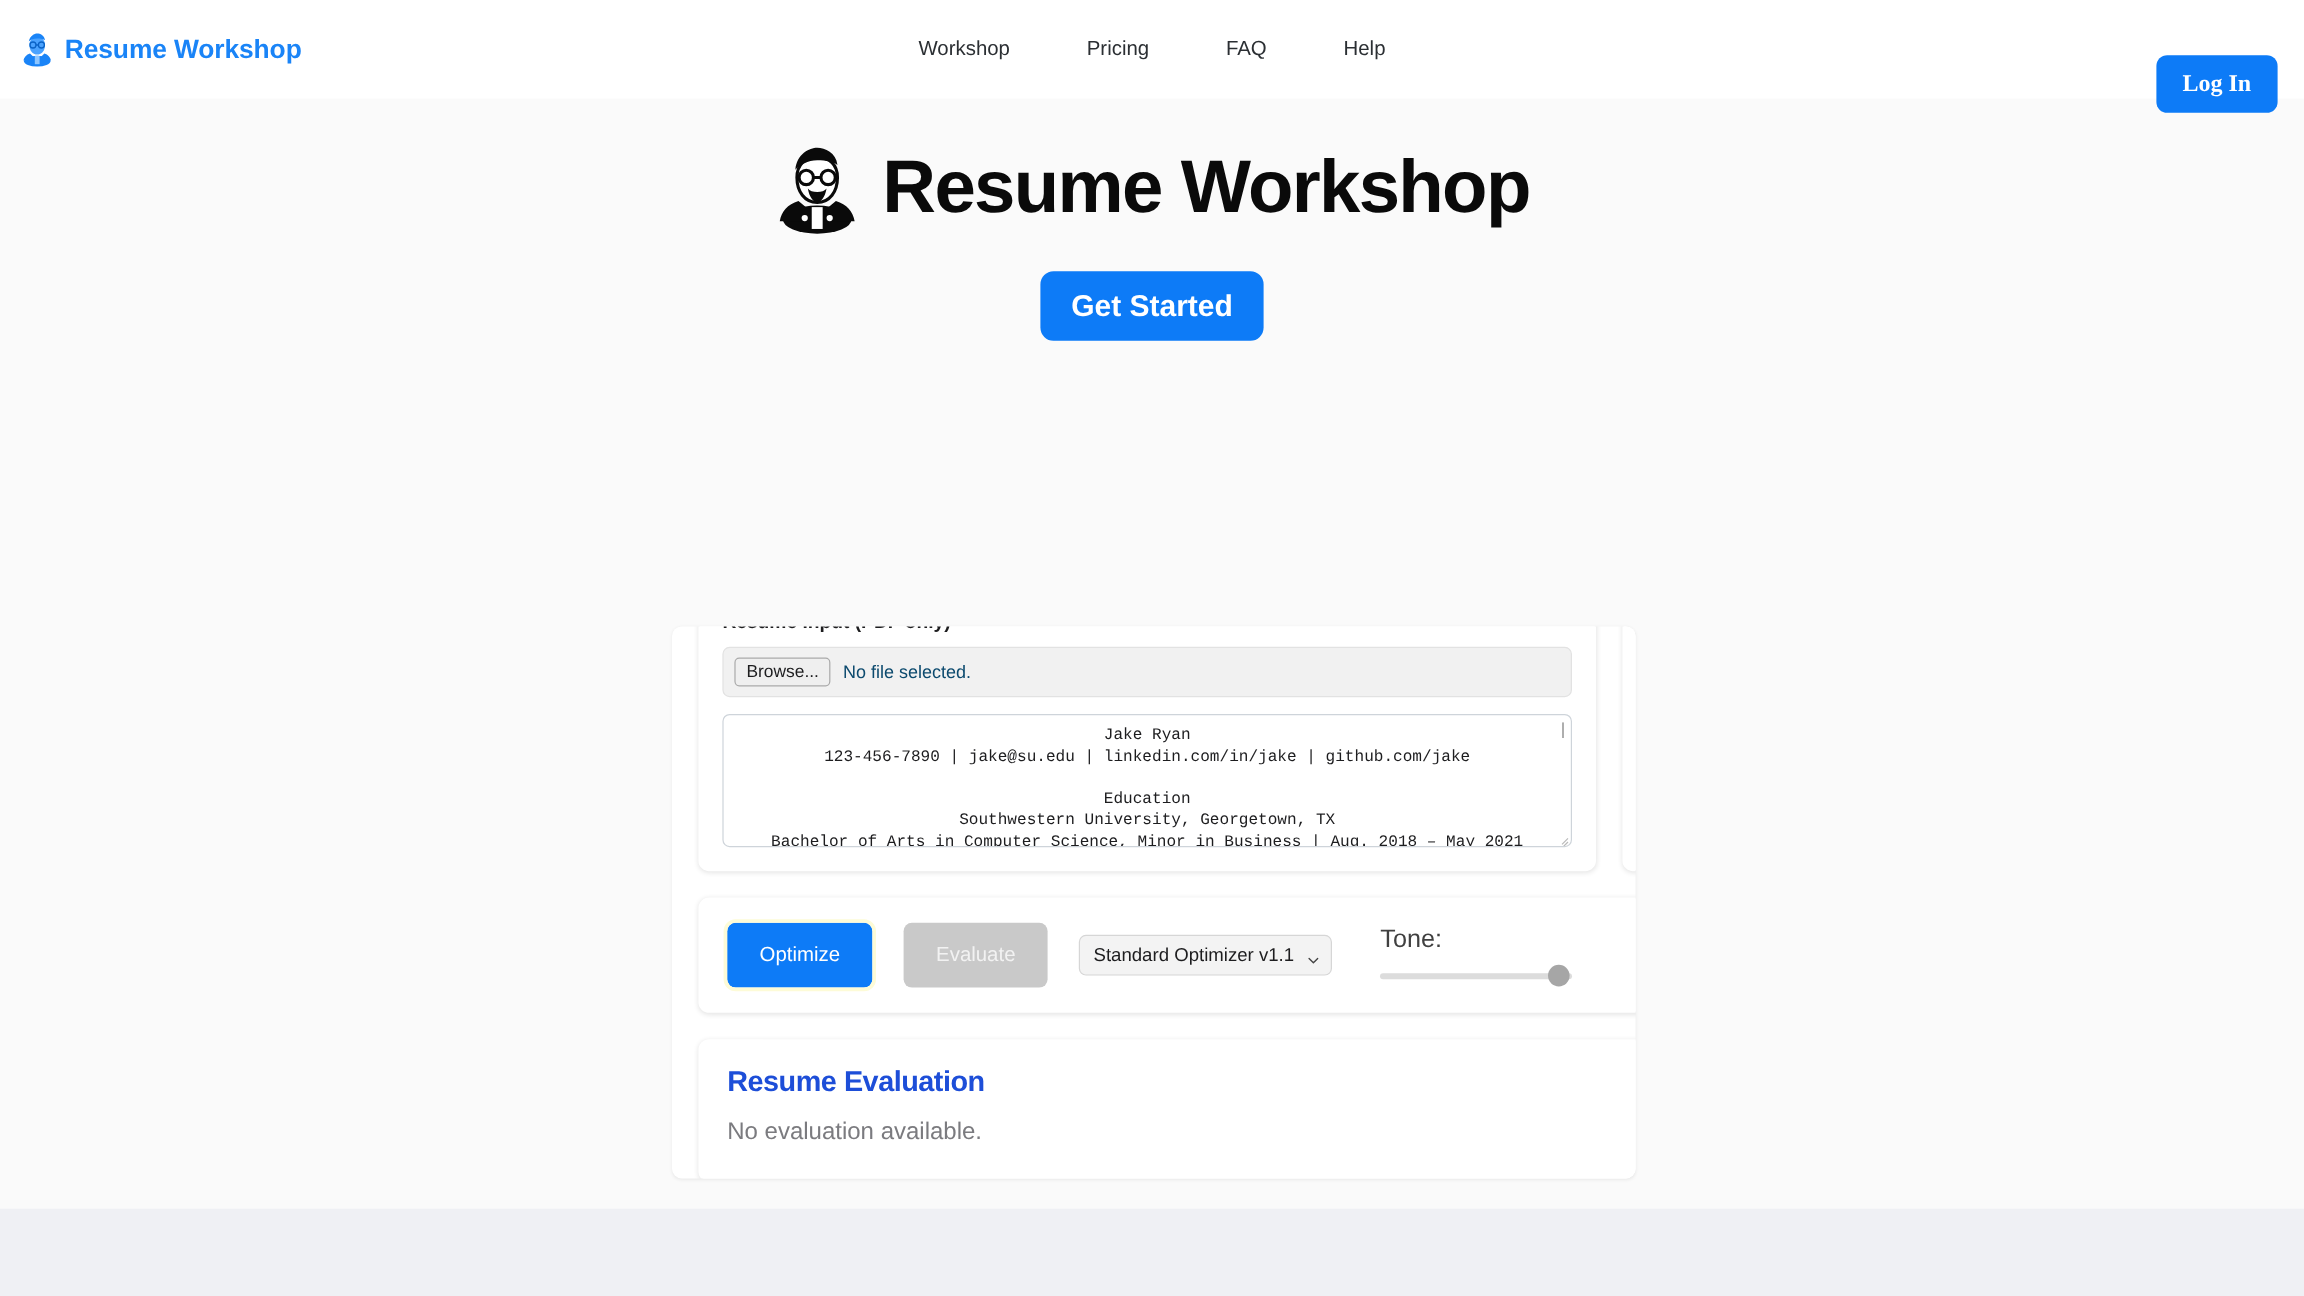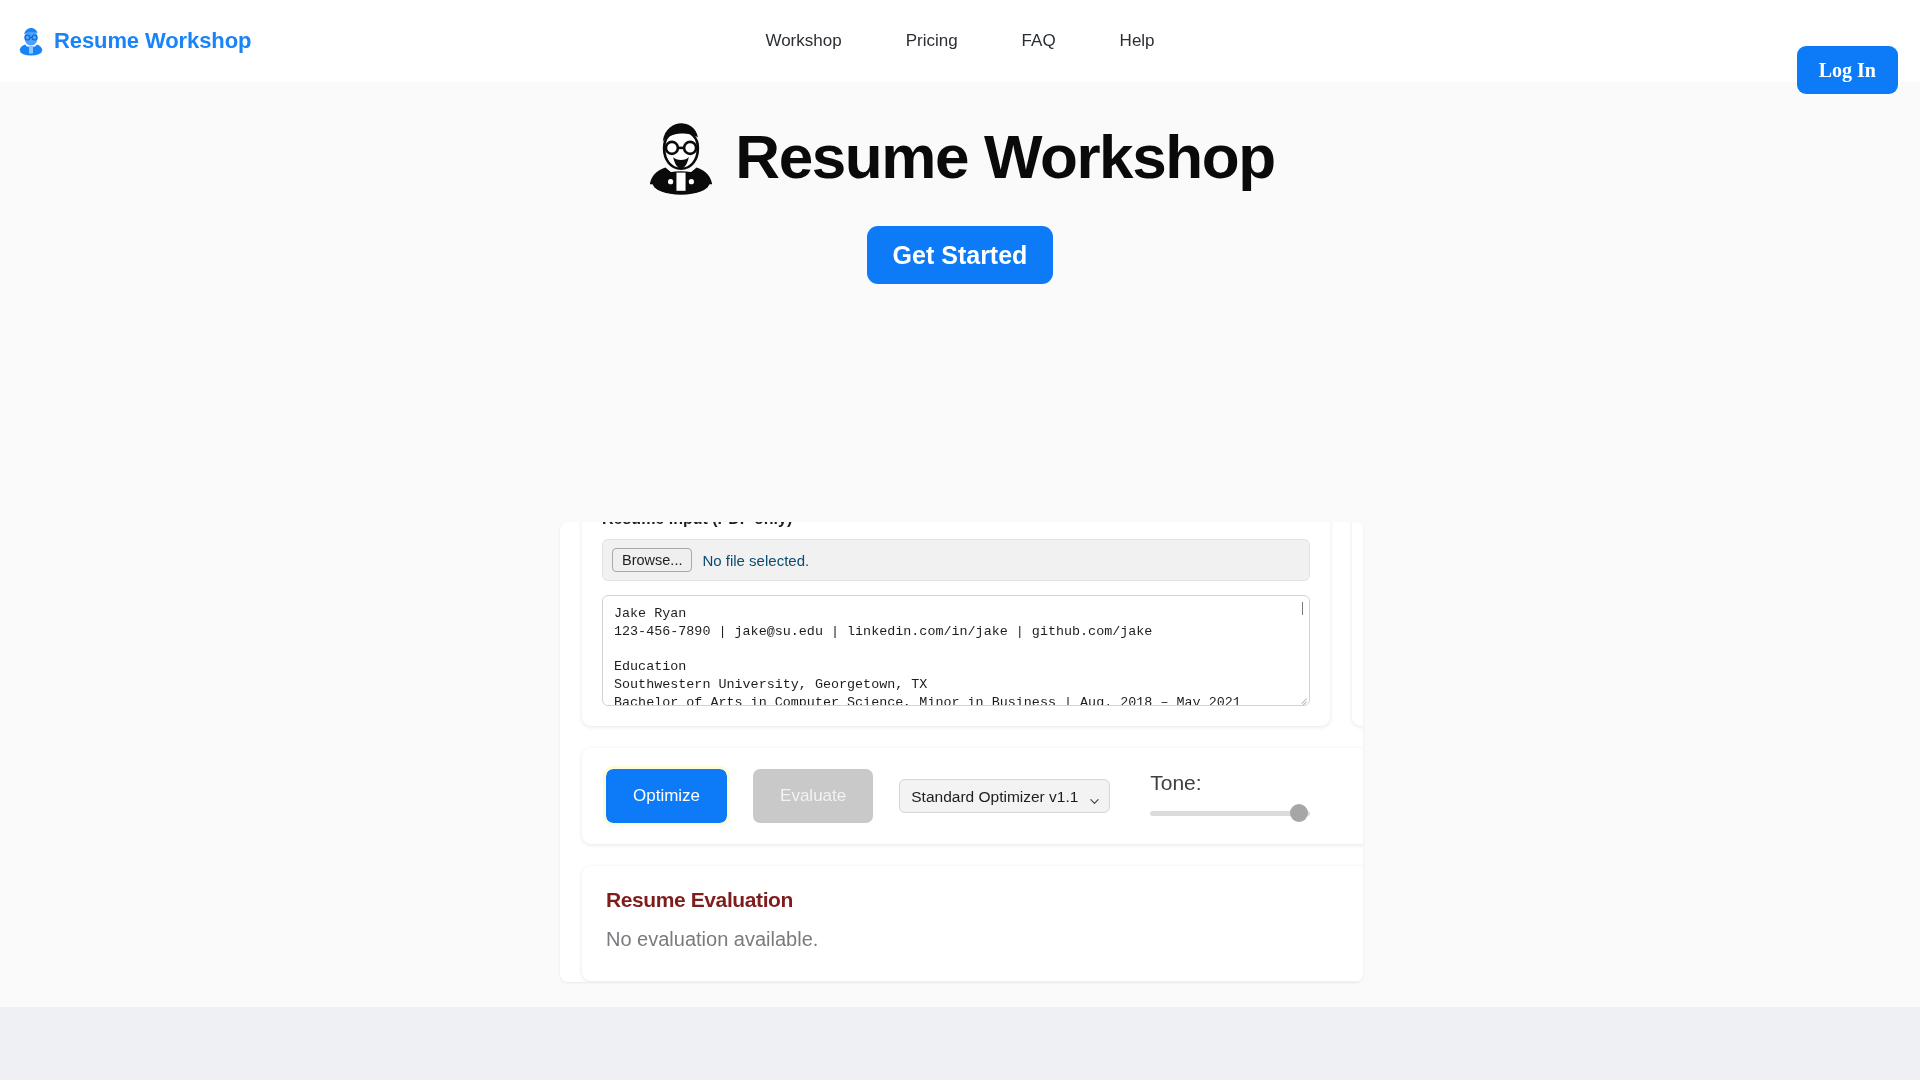--- a/index.html
+++ b/index.html
@@ -206,20 +206,21 @@
 
   .resume-area {
     margin-top: 14px;
     position: relative;
     border: 1px solid #ced4da;
     border-radius: 6px;
     height: 111px;
     overflow: hidden;
     background: #ffffff;
     padding: 9px 11px;
+    text-align: center;
   }
   .resume-text {
     font-family: "Liberation Mono", "DejaVu Sans Mono", monospace;
     font-size: 13.4px;
     line-height: 17.8px;
     color: #1d1d1f;
     white-space: pre;
   }
   .resume-caret {
     position: absolute;
@@ -344,23 +345,23 @@
 
   
   .eval-card {
     margin: 22px 22px 0 22px;
     background: #ffffff;
     border-radius: 9px;
     box-shadow: 0 1px 4px rgba(0,0,0,0.10);
     padding: 22px 24px 30px 24px;
   }
   .eval-title {
-    font-size: 21px;
+    font-size: 24px;
     font-weight: 700;
-    color: #7f1d1d;
+    color: #1d4ed8;
     letter-spacing: -0.4px;
     white-space: nowrap;
   }
   .eval-empty {
     margin-top: 16px;
     font-size: 20px;
     color: #7b7b7f;
     white-space: nowrap;
   }
 

